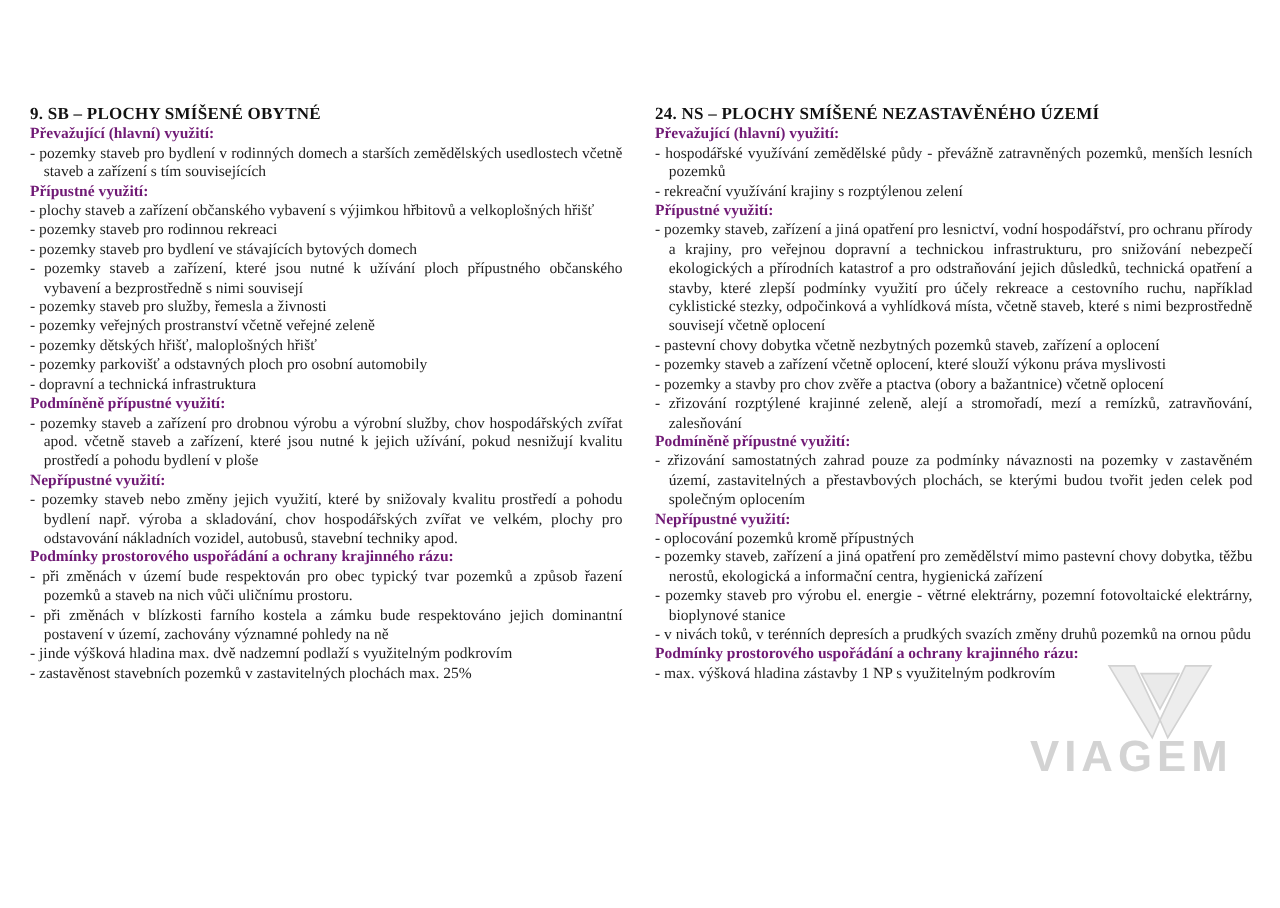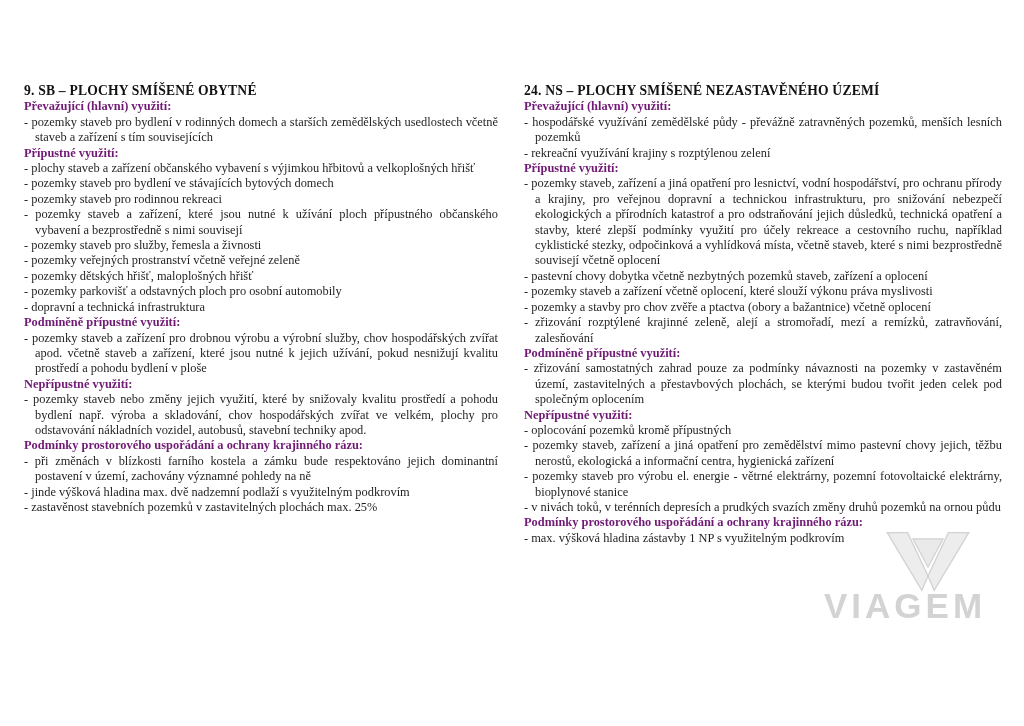--- a/index.html
+++ b/index.html
@@ -74,53 +74,54 @@
 <body>
 
 <div class="page">
 
   <div class="col col-left">
       <div class="col-title">9. SB – PLOCHY SMÍŠENÉ OBYTNÉ</div>
       <div class="heading">Převažující (hlavní) využití:</div>
       <div class="item">- pozemky staveb pro bydlení v rodinných domech a starších zemědělských usedlostech včetně staveb a zařízení s tím souvisejících</div>
       <div class="heading">Přípustné využití:</div>
       <div class="item">- plochy staveb a zařízení občanského vybavení s výjimkou hřbitovů a velkoplošných hřišť</div>
+      <div class="item">- pozemky staveb pro rodinnou rekreaci</div>
       <div class="item">- pozemky staveb pro bydlení ve stávajících bytových domech</div>
-      <div class="item">- pozemky staveb pro rodinnou rekreaci</div>
       <div class="item">- pozemky staveb a zařízení, které jsou nutné k užívání ploch přípustného občanského vybavení a bezprostředně s nimi souvisejí</div>
       <div class="item">- pozemky staveb pro služby, řemesla a živnosti</div>
       <div class="item">- pozemky veřejných prostranství včetně veřejné zeleně</div>
       <div class="item">- pozemky dětských hřišť, maloplošných hřišť</div>
       <div class="item">- pozemky parkovišť a odstavných ploch pro osobní automobily</div>
       <div class="item">- dopravní a technická infrastruktura</div>
       <div class="heading">Podmíněně přípustné využití:</div>
       <div class="item">- pozemky staveb a zařízení pro drobnou výrobu a výrobní služby, chov hospodářských zvířat apod. včetně staveb a zařízení, které jsou nutné k jejich užívání, pokud nesnižují kvalitu prostředí a pohodu bydlení v ploše</div>
       <div class="heading">Nepřípustné využití:</div>
       <div class="item">- pozemky staveb nebo změny jejich využití, které by snižovaly kvalitu prostředí a pohodu bydlení např. výroba a skladování, chov hospodářských zvířat ve velkém, plochy pro odstavování nákladních vozidel, autobusů, stavební techniky apod.</div>
       <div class="heading">Podmínky prostorového uspořádání a ochrany krajinného rázu:</div>
+      <div class="item">- při změnách v území bude respektován pro obec typický tvar pozemků a způsob řazení pozemků a staveb na nich vůči uličnímu prostoru.</div>
       <div class="item">- při změnách v blízkosti farního kostela a zámku bude respektováno jejich dominantní postavení v území, zachovány významné pohledy na ně</div>
       <div class="item">- jinde výšková hladina max. dvě nadzemní podlaží s využitelným podkrovím</div>
       <div class="item">- zastavěnost stavebních pozemků v zastavitelných plochách max. 25%</div>
     </div>
   <div class="col col-right">
       <div class="col-title">24. NS – PLOCHY SMÍŠENÉ NEZASTAVĚNÉHO ÚZEMÍ</div>
       <div class="heading">Převažující (hlavní) využití:</div>
       <div class="item">- hospodářské využívání zemědělské půdy - převážně zatravněných pozemků, menších lesních pozemků</div>
       <div class="item">- rekreační využívání krajiny s rozptýlenou zelení</div>
       <div class="heading">Přípustné využití:</div>
       <div class="item">- pozemky staveb, zařízení a jiná opatření pro lesnictví, vodní hospodářství, pro ochranu přírody a krajiny, pro veřejnou dopravní a technickou infrastrukturu, pro snižování nebezpečí ekologických a přírodních katastrof a pro odstraňování jejich důsledků, technická opatření a stavby, které zlepší podmínky využití pro účely rekreace a cestovního ruchu, například cyklistické stezky, odpočinková a vyhlídková místa, včetně staveb, které s nimi bezprostředně souvisejí včetně oplocení</div>
       <div class="item">- pastevní chovy dobytka včetně nezbytných pozemků staveb, zařízení a oplocení</div>
       <div class="item">- pozemky staveb a zařízení včetně oplocení, které slouží výkonu práva myslivosti</div>
       <div class="item">- pozemky a stavby pro chov zvěře a ptactva (obory a bažantnice) včetně oplocení</div>
       <div class="item">- zřizování rozptýlené krajinné zeleně, alejí a stromořadí, mezí a remízků, zatravňování, zalesňování</div>
       <div class="heading">Podmíněně přípustné využití:</div>
       <div class="item">- zřizování samostatných zahrad pouze za podmínky návaznosti na pozemky v zastavěném území, zastavitelných a přestavbových plochách, se kterými budou tvořit jeden celek pod společným oplocením</div>
       <div class="heading">Nepřípustné využití:</div>
       <div class="item">- oplocování pozemků kromě přípustných</div>
-      <div class="item">- pozemky staveb, zařízení a jiná opatření pro zemědělství mimo pastevní chovy jejich, těžbu nerostů, ekologická a informační centra, hygienická zařízení</div>
+      <div class="item">- pozemky staveb, zařízení a jiná opatření pro zemědělství mimo pastevní chovy dobytka, těžbu nerostů, ekologická a informační centra, hygienická zařízení</div>
       <div class="item">- pozemky staveb pro výrobu el. energie - větrné elektrárny, pozemní fotovoltaické elektrárny, bioplynové stanice</div>
       <div class="item">- v nivách toků, v terénních depresích a prudkých svazích změny druhů pozemků na ornou půdu</div>
       <div class="heading">Podmínky prostorového uspořádání a ochrany krajinného rázu:</div>
       <div class="item">- max. výšková hladina zástavby 1 NP s využitelným podkrovím</div>
     </div>
 
   <div class="watermark">
     <svg class="wm-gem" viewBox="0 0 100 70" xmlns="http://www.w3.org/2000/svg">
 
       <polygon points="4,3 27,3 50,52 43,68" fill="#ececec" opacity="0.95"></polygon>

